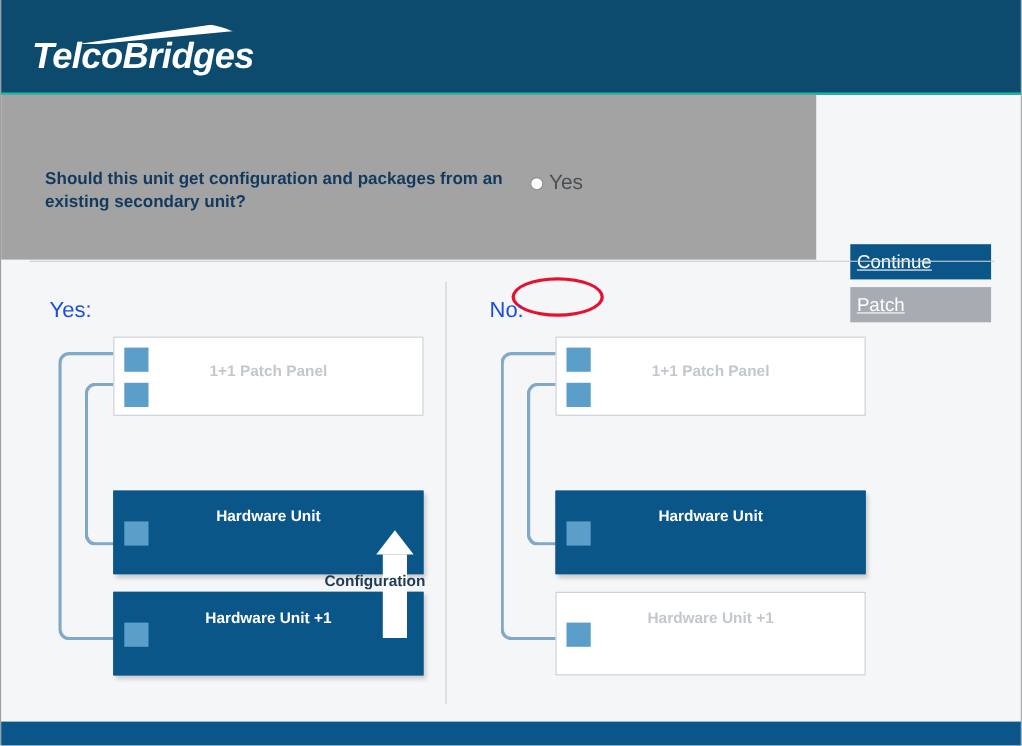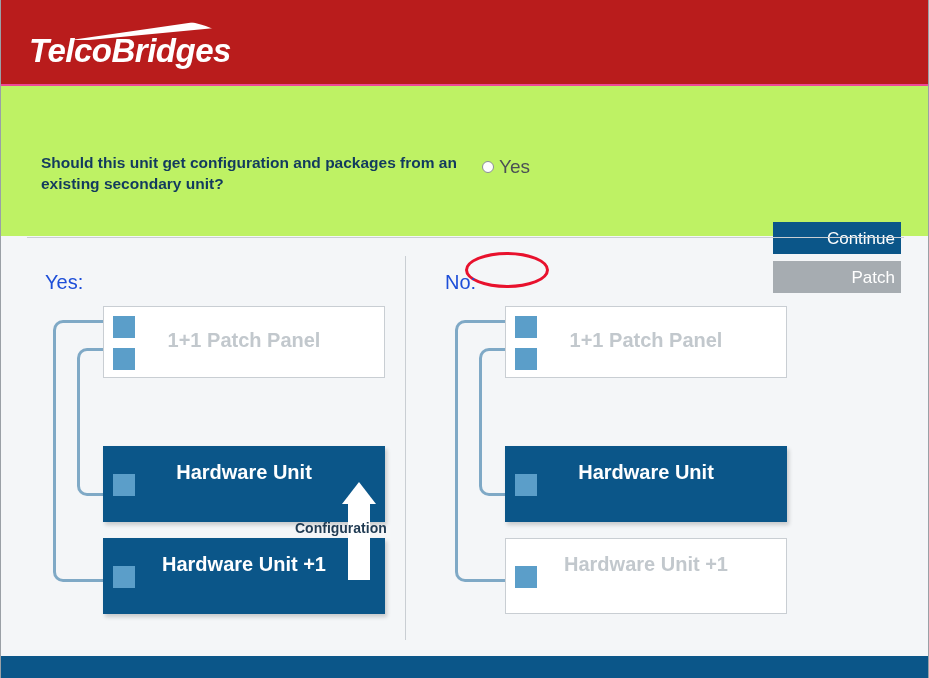--- a/index.html
+++ b/index.html
@@ -20,22 +20,22 @@
     border-right: 1px solid #9aa0a6;
     box-sizing: border-box;
   }
 
   
   .header {
     position: absolute;
     left: 0; top: 0;
     width: 929px;
     height: 86px;
-    background: #b91c1c;
-    border-bottom: 2px solid #ec4899;
+    background: #0c4a6e;
+    border-bottom: 2px solid #14b8a6;
     box-sizing: border-box;
   }
   .logo {
     position: absolute;
     left: 26px;
     top: 16px;
     width: 260px;
     height: 56px;
   }
   .logo-text {
@@ -61,23 +61,23 @@
     border-radius: 50%/100% 100% 0 0;
     background: #ffffff;
     clip-path: polygon(0% 100%, 100% 0%, 100% 42%, 12% 100%);
   }
 
   
   .question-area {
     position: absolute;
     left: 0;
     top: 86px;
-    width: 929px;
+    width: 741px;
     height: 150px;
-    background: #bef264;
+    background: #a3a3a3;
   }
   .question-text {
     position: absolute;
     left: 40px;
     top: 66px;
     width: 420px;
     color: #123a5e;
     font-size: 15.5px;
     font-weight: bold;
     line-height: 21px;
@@ -127,26 +127,27 @@
     border: 3px solid #e8112d;
     border-radius: 50%;
     pointer-events: none;
   }
 
   .btn {
     position: absolute;
     width: 128px;
     height: 32px;
     line-height: 32px;
-    text-align: right;
+    text-align: left;
     color: #ffffff;
     font-size: 17px;
     border: 0;
     cursor: pointer;
     font-family: "Liberation Sans", sans-serif;
+    text-decoration: underline;
   }
   .btn-continue {
     left: 772px;
     top: 136px;
     background: #0b5689;
   }
   .btn-cancel {
     left: 772px;
     top: 175px;
     background: #a6acb1;
@@ -183,21 +184,21 @@
     left: 404px;
     top: 256px;
     width: 1px;
     height: 384px;
     background: #c9ced3;
   }
 
   .box {
     position: absolute;
     box-sizing: border-box;
-    font-size: 20px;
+    font-size: 14px;
     font-weight: bold;
     text-align: center;
   }
   .box-ghost {
     background: #ffffff;
     border: 1px solid #c9ced3;
     color: #c2c8cd;
   }
   .box-solid {
     background: #0b5689;

